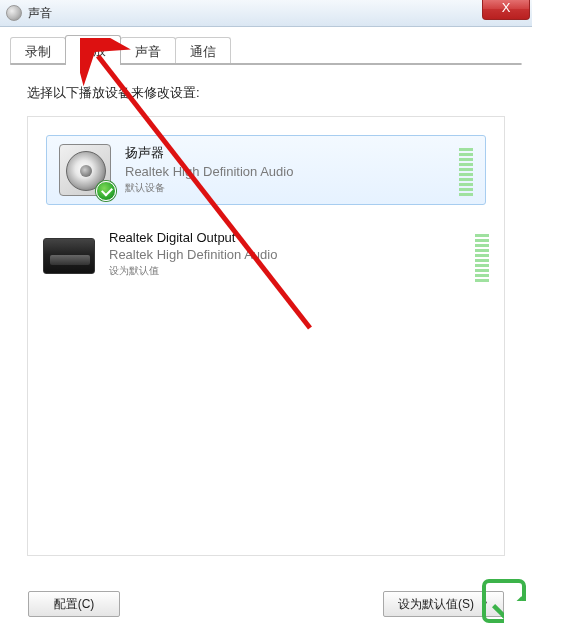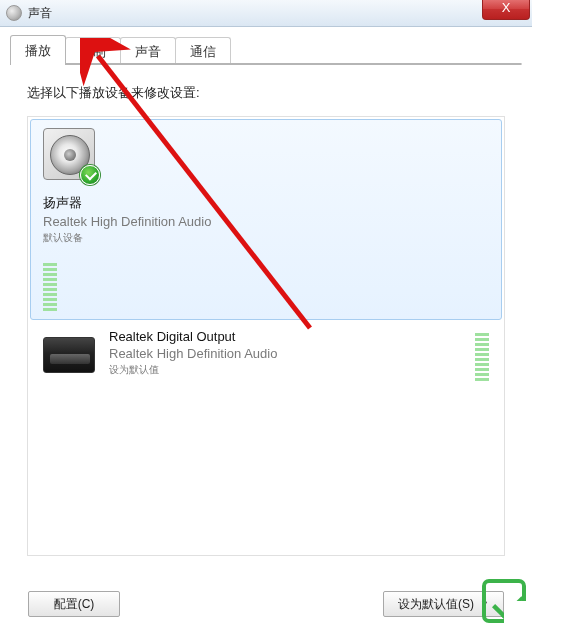--- a/index.html
+++ b/index.html
@@ -59,22 +59,21 @@
   height: 440px; background: #fff; padding: 2px;
 }
 
 .device-item {
   display: flex; align-items: flex-start; gap: 14px;
   padding: 8px 12px; font-size: 13px; position: relative;
 }
 .device-item.selected {
   background: linear-gradient(to bottom, #f3f9ff, #e6f2ff);
   border: 1px solid #a7cdf0; border-radius: 3px;
-  margin: 0;
-  flex-direction: column;
+  margin: 16px;
 }
 .device-item:not(.selected) { border: 1px solid transparent; }
 
 .dev-icon-wrap { position: relative; width: 52px; height: 52px; flex: 0 0 52px; }
 .dev-icon {
   width: 52px; height: 52px; border: 1px solid #888; border-radius: 4px;
   background: linear-gradient(145deg, #f0f0f0, #ccc);
   position: relative; overflow: hidden;
 }
 .speaker-cone {
@@ -170,22 +169,22 @@
 
 <div class="window">
 
   <div class="titlebar">
     <div class="sysicon"></div>
     <div class="title">声音</div>
     <div class="close-btn">X</div>
   </div>
 
   <div class="tabstrip">
+    <div class="tab">录制</div>
     <div class="tab active">播放</div>
-    <div class="tab">录制</div>
     <div class="tab">声音</div>
     <div class="tab">通信</div>
 
     <div class="tabpanel">
 
       <div class="instruction">选择以下播放设备来修改设置:</div>
 
       <div class="device-list">
 
         <div class="device-item selected">

